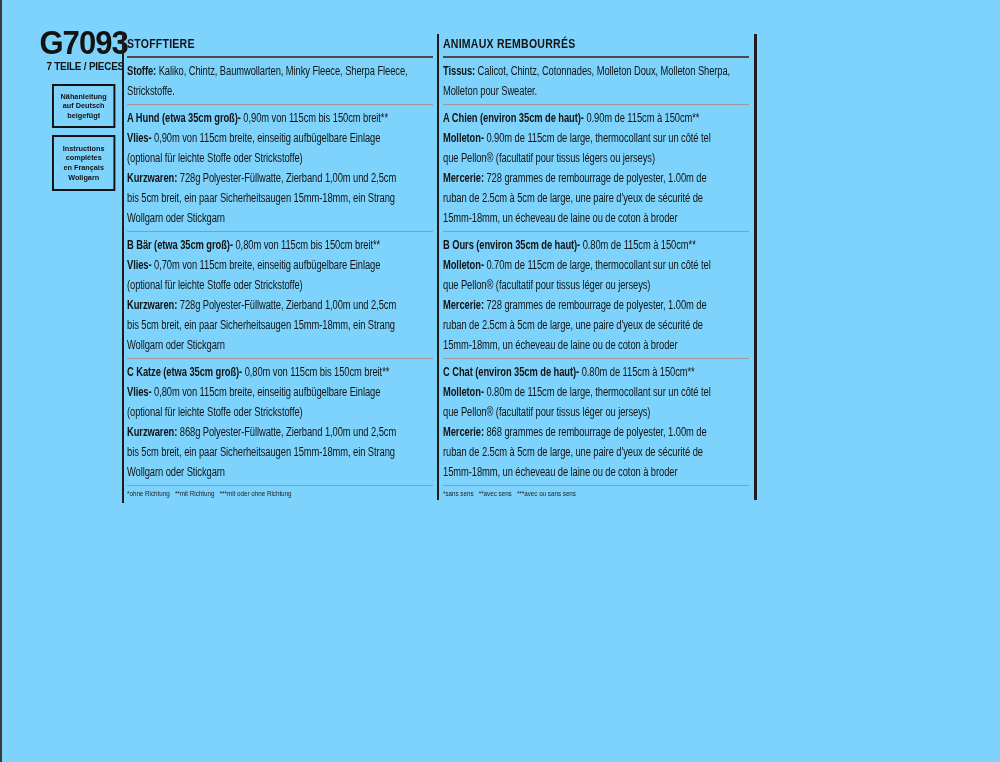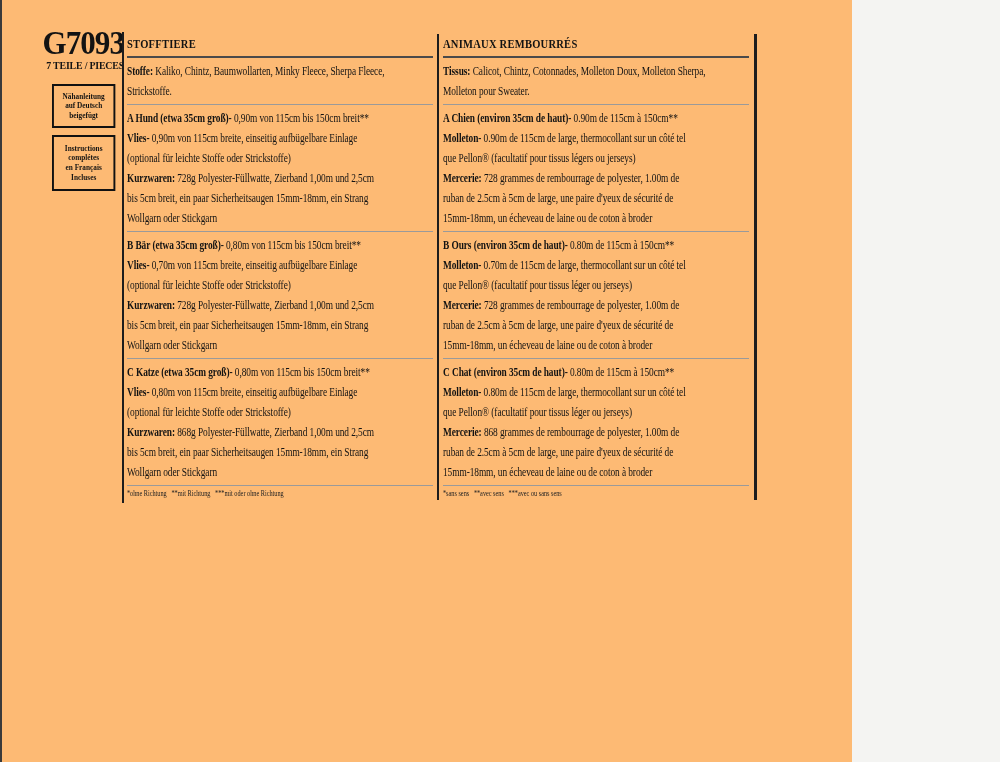--- a/index.html
+++ b/index.html
@@ -1,19 +1,19 @@
 <!DOCTYPE html>
 <html><head>
 <meta charset="utf-8">
 <style>
   * { margin:0; padding:0; box-sizing:border-box; }
   html,body { background:#f4f4f2; }
   .page {
-    position:relative; width:852px; height:762px; background:#fdba74;
-    font-family:Liberation Serif, serif; color:#131313; overflow:hidden;
+    position:relative; width:1000px; height:762px; background:#7dd3fc;
+    font-family:Liberation Sans, sans-serif; color:#131313; overflow:hidden;
   }
   .vline { position:absolute; background:#1d1d1d; }
   .edge  { position:absolute; left:0; top:0; width:2px; height:762px; background:#3a3a3a; }
 
   
   .codewrap { position:absolute; left:34px; top:27px; width:90px; text-align:right;
               transform:scaleX(0.94); transform-origin:100% 0; }
   .code   { font-size:33px; font-weight:700; letter-spacing:-1px; line-height:32px; }
   .pieces { font-size:10.5px; font-weight:700; letter-spacing:-0.2px; margin-top:1px; }
 
@@ -55,21 +55,21 @@
 
   <div class="badge badge-de" id="badge-0">
       <div>Nähanleitung</div>
       <div>auf Deutsch</div>
       <div>beigefügt</div>
     </div>
   <div class="badge badge-fr" id="badge-1">
       <div>Instructions</div>
       <div>complétes</div>
       <div>en Français</div>
-      <div>Incluses</div>
+      <div>Wollgarn</div>
     </div>
 
   <div class="vline" style="left:122px; top:32px; width:2px; height:471px;"></div>
   <div class="vline" style="left:437px; top:34px; width:2px; height:466px;"></div>
   <div class="vline" style="left:754px; top:34px; width:3px; height:466px;"></div>
 
   <div class="col col-de" id="col-german">
       <div class="col-heading">STOFFTIERE</div>
       <div class="rule rule-dark"></div>
       <div class="block">

